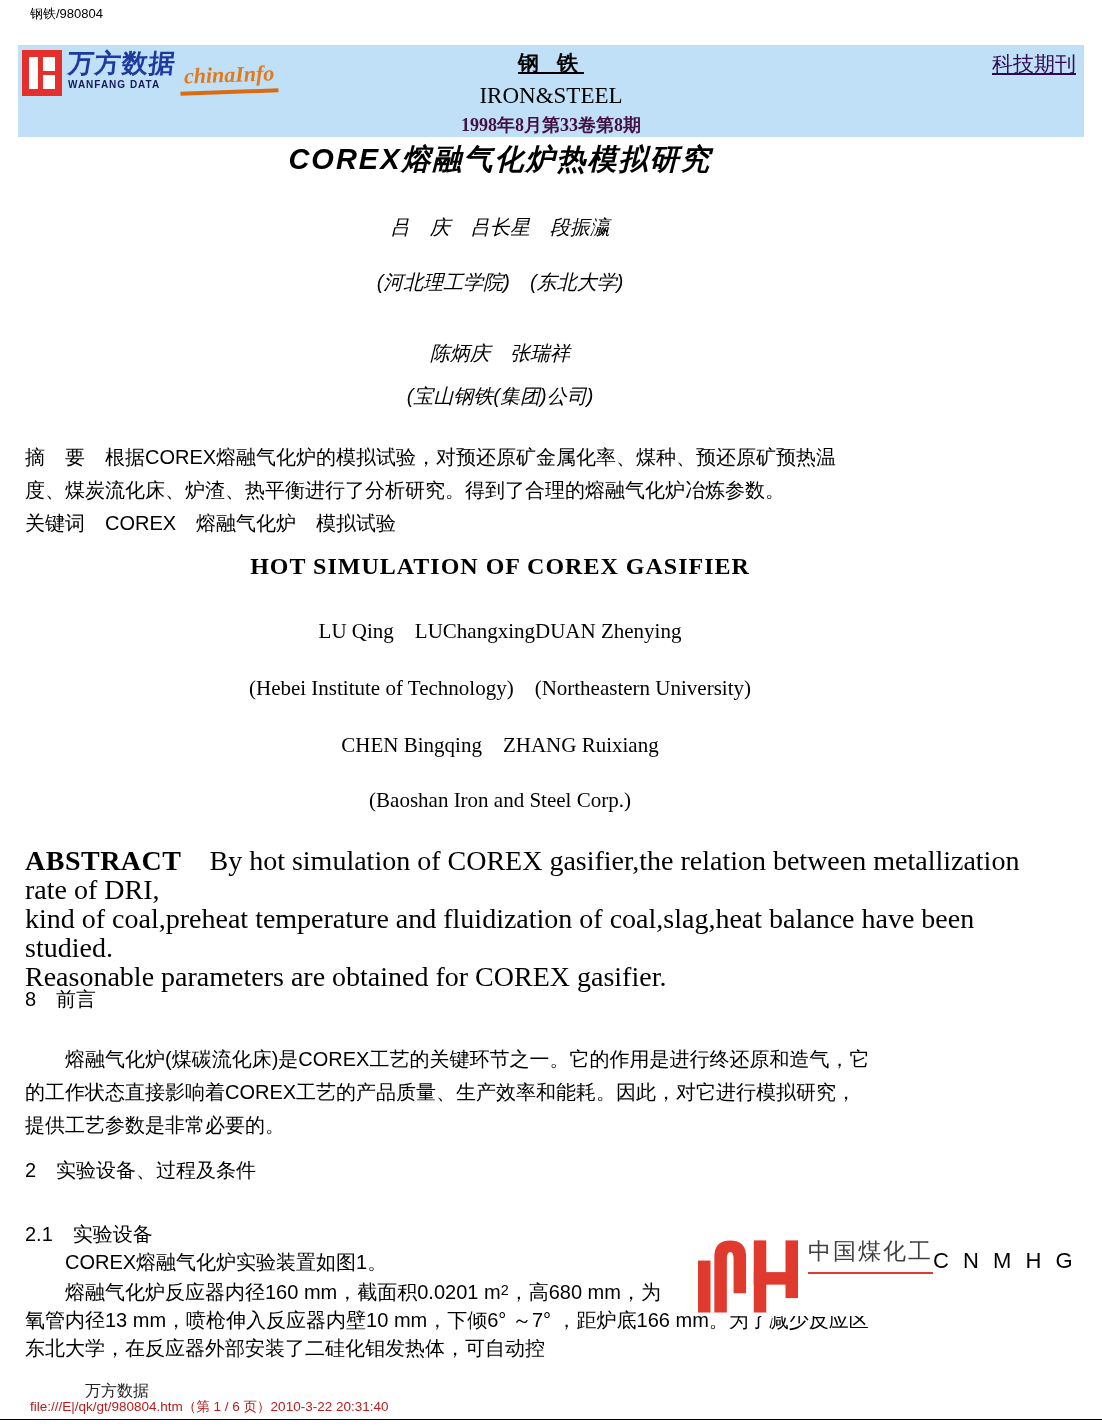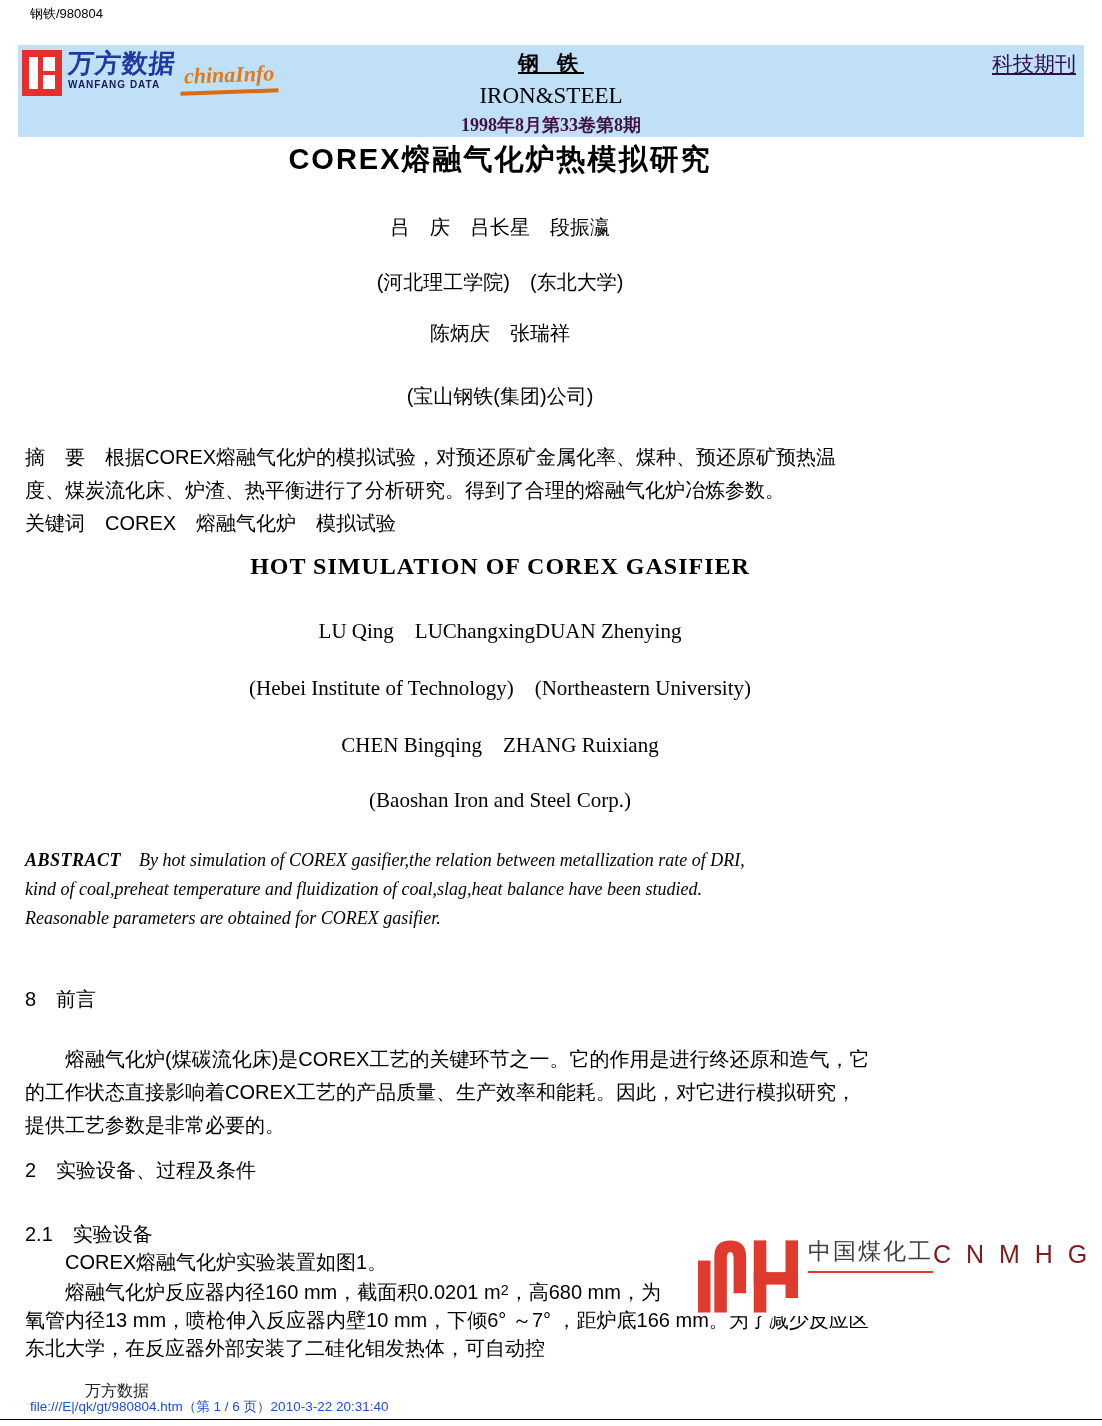--- a/index.html
+++ b/index.html
@@ -19,50 +19,50 @@
   .wf-en{font-size:10px;font-weight:bold;color:#15195e;margin-top:4px;letter-spacing:1px;}
   .chinainfo{margin-left:4px;margin-top:12px;font-family:"Liberation Serif",serif;font-style:italic;
              font-weight:bold;font-size:22px;color:#e07a1a;border-bottom:4px solid #d96c10;
              padding:0 4px 2px 4px;transform:rotate(-2deg);}
   .band-center{position:absolute;left:0;right:0;top:4px;text-align:center;}
   .journal-cn{font-size:21px;font-weight:bold;letter-spacing:6px;text-decoration:underline;color:#000;}
   .journal-en{font-family:"Liberation Serif",serif;font-size:23px;margin-top:6px;}
   .journal-issue{font-family:"Liberation Serif",serif;font-weight:bold;font-size:18px;color:#431040;margin-top:4px;}
   .tech-link{position:absolute;right:8px;top:5px;font-size:21px;color:#2e0a54;text-decoration:underline;cursor:pointer;}
   
-  .ctr{left:0;width:1000px;text-align:center;}
+  .ctr{left:0;width:1000px;text-align:center;font-style:italic;}
   .title{top:140px;font-size:29px;font-weight:bold;letter-spacing:2px;}
   .au1{top:214px;font-size:20px;text-align:center;}
   .af1{top:269px;font-size:20px;}
-  .au2{top:320px;font-size:20px;}
+  .au2{top:340px;font-size:20px;}
   .af2{top:383px;font-size:20px;}
   .zh-abs{left:25px;top:441px;width:1052px;font-size:20px;line-height:33px;}
   .en-ctr{left:0;width:1000px;text-align:center;font-family:"Liberation Serif",serif;}
   .en-title{top:553px;font-size:24px;font-weight:bold;letter-spacing:1px;}
   .en-au1{top:617px;font-size:21px;}
   .en-af1{top:674px;font-size:21px;}
   .en-au2{top:731px;font-size:21px;}
   .en-af2{top:788px;font-size:21px;}
-  .en-abs{left:25px;top:846px;width:1000px;font-family:"Liberation Serif",serif;font-size:18px;line-height:29px;font-style:italic;}
+  .en-abs{left:25px;top:846px;width:1000px;font-family:"Liberation Serif",serif;font-size:28px;line-height:29px;}
   .en-abs b{letter-spacing:0.5px;}
   .h-s1{left:25px;top:986px;font-size:20px;}
   .p-s1{left:25px;top:1043px;width:1055px;font-size:20px;line-height:33px;}
   .h-s2{left:25px;top:1157px;font-size:20px;}
   .h-s21{left:25px;top:1221px;font-size:20px;}
   .p-s21{left:25px;top:1248px;width:1070px;font-size:20px;line-height:28px;}
   .gap{display:inline-block;width:208px;}
   sup.m2{font-size:0.72em;vertical-align:4px;}
   
   .wm{left:698px;top:1234px;display:flex;align-items:flex-start;background:#ffffff;padding:2px 4px 2px 0;}
   .wm-text{margin-left:10px;display:flex;}
   .wm-cn{font-size:23px;color:#3f3f3f;letter-spacing:2px;border-bottom:2px solid #e0392e;padding-bottom:4px;}
-  .wm-en{font-size:25px;color:#7f1d1d;letter-spacing:4px;margin-top:4px;}
+  .wm-en{font-size:22px;color:#000000;letter-spacing:4px;margin-top:12px;}
   
   .ft-wf{left:85px;top:1381px;font-size:16px;color:#222;}
-  .ft-file{left:30px;top:1398px;font-size:13.5px;color:#1d4ed8;}
+  .ft-file{left:30px;top:1398px;font-size:13.5px;color:#b91c1c;}
   .bottom-rule{left:0;top:1419px;width:1102px;height:1px;background:#000;}
 </style>
 </head>
 <body>
 
 <div class="page">
 
   <div class="abs doc-id">钢铁/980804</div>
 
   <div class="abs band">

